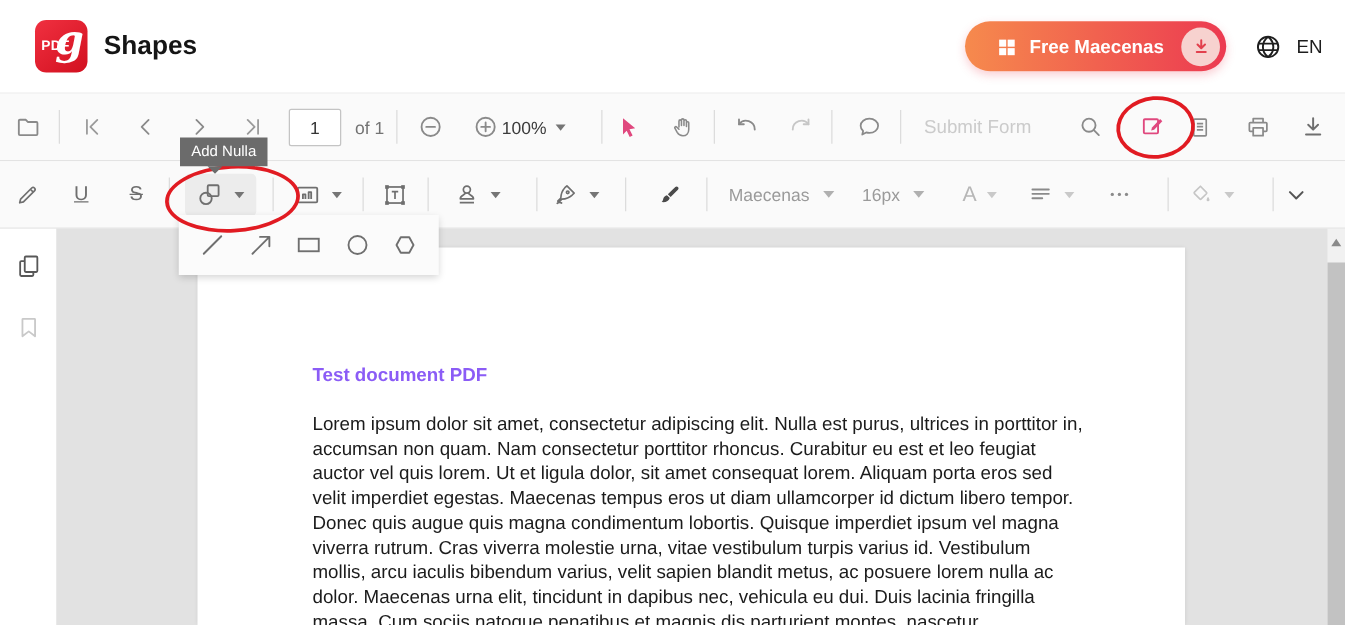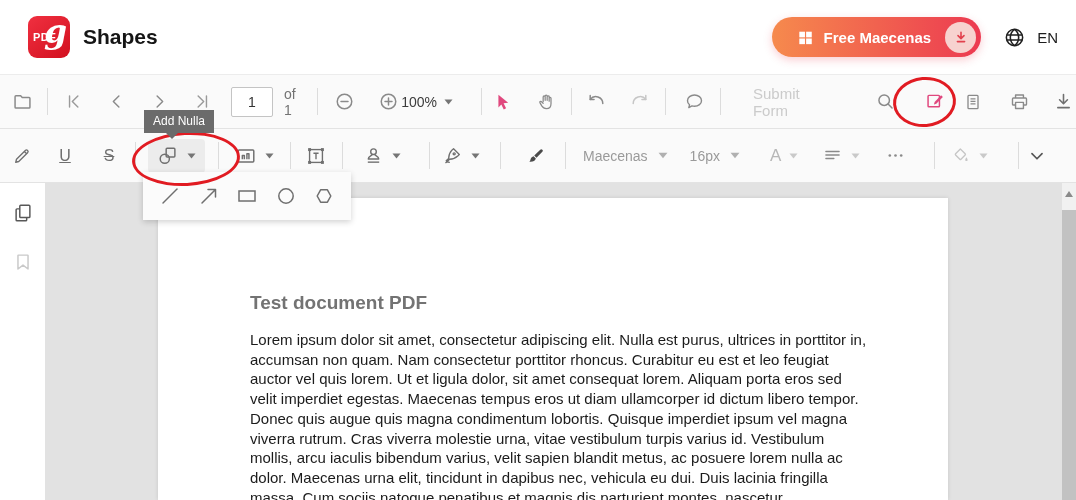--- a/index.html
+++ b/index.html
@@ -46,21 +46,21 @@
   .sel { display:flex; align-items:center; gap:10px; cursor:pointer; }
   .sel-val { font-size:14px; color:#9a9a9a; }
   .a-label { font-size:17px; color:#b7b7b7; }
 
   
   .main { position:absolute; top:183px; left:0; width:1076px; height:317px; background:#e2e2e2; }
   .sidebar { position:absolute; left:0; top:0; width:45px; height:100%; background:#fff;
              display:flex; flex-direction:column; align-items:center; }
   .page { position:absolute; left:158px; top:15px; width:790px; height:302px; background:#fff;
           box-shadow:0 0 4px rgba(0,0,0,.12); }
-  .page-title { position:absolute; left:92px; top:94px; font-size:19px; font-weight:bold; color:#737373; }
+  .page-title { position:absolute; left:92px; top:94px; font-size:15px; font-weight:bold; color:#8b5cf6; }
   .page-body { position:absolute; left:92px; top:132px; width:618px; font-size:15px; line-height:19.7px; color:#1b1b1b; }
   .scrollbar { position:absolute; right:0; top:0; width:14px; height:100%; background:#f1f1f1; }
   .scroll-up { position:absolute; top:8px; left:3px; width:0; height:0;
                border-left:4px solid transparent; border-right:4px solid transparent; border-bottom:6px solid #8a8a8a; }
   .scroll-thumb { position:absolute; top:27px; left:0; width:14px; height:290px; background:#c2c2c2; }
 
   
   .tooltip { position:absolute; left:144px; top:110px; height:23px; background:#6b6b6b; color:#fff;
              font-size:12px; padding:4px 9px; z-index:45; white-space:nowrap; }
   .tooltip::after { content:""; position:absolute; left:22px; bottom:-6px; width:0; height:0;
@@ -185,21 +185,21 @@
         <path d="M19.2 9.6 a8 8 0 0 0 -14.4 4.8"></path>
       </svg>
   </div>
   <div class="vdiv" style="margin-left:12px"></div>
   <div class="ibtn" style="margin-left:16px">
     <svg width="21" height="21" viewBox="0 0 24 24" fill="none" stroke="#8a8a8a" stroke-width="1.6" stroke-linejoin="round">
         <path d="M12 4.5 c4.4 0 8 2.9 8 6.5 s-3.6 6.5-8 6.5 c-1 0-2-.15-2.9-.45 L5.5 19 l.8-3.2 C4.9 14.6 4 12.9 4 11 c0-3.6 3.6-6.5 8-6.5 z"></path>
       </svg>
   </div>
   <div class="vdiv" style="margin-left:12px"></div>
-  <span class="submit-label" style="margin-left:32px">Submit Form</span>
+  <span class="submit-label" style="margin-left:18px">Submit Form</span>
   <div class="ibtn" style="margin-left:34px">
     <svg width="21" height="21" viewBox="0 0 24 24" fill="none" stroke="#8a8a8a" stroke-width="1.7" stroke-linecap="round">
         <circle cx="10.5" cy="10.5" r="6"></circle>
         <path d="M15.2 15.2 l4.3 4.3"></path>
       </svg>
   </div>
   <div class="ibtn" style="margin-left:24px">
     <svg width="21" height="21" viewBox="0 0 24 24">
         <rect x="3.5" y="5" width="13" height="13" rx="1" fill="none" stroke="#e0487e" stroke-width="1.7"></rect>
         <path d="M11 12.6 L18.4 4.8 l2 2 -7.5 7.8 -2.7.8 z" fill="#e0487e"></path>

